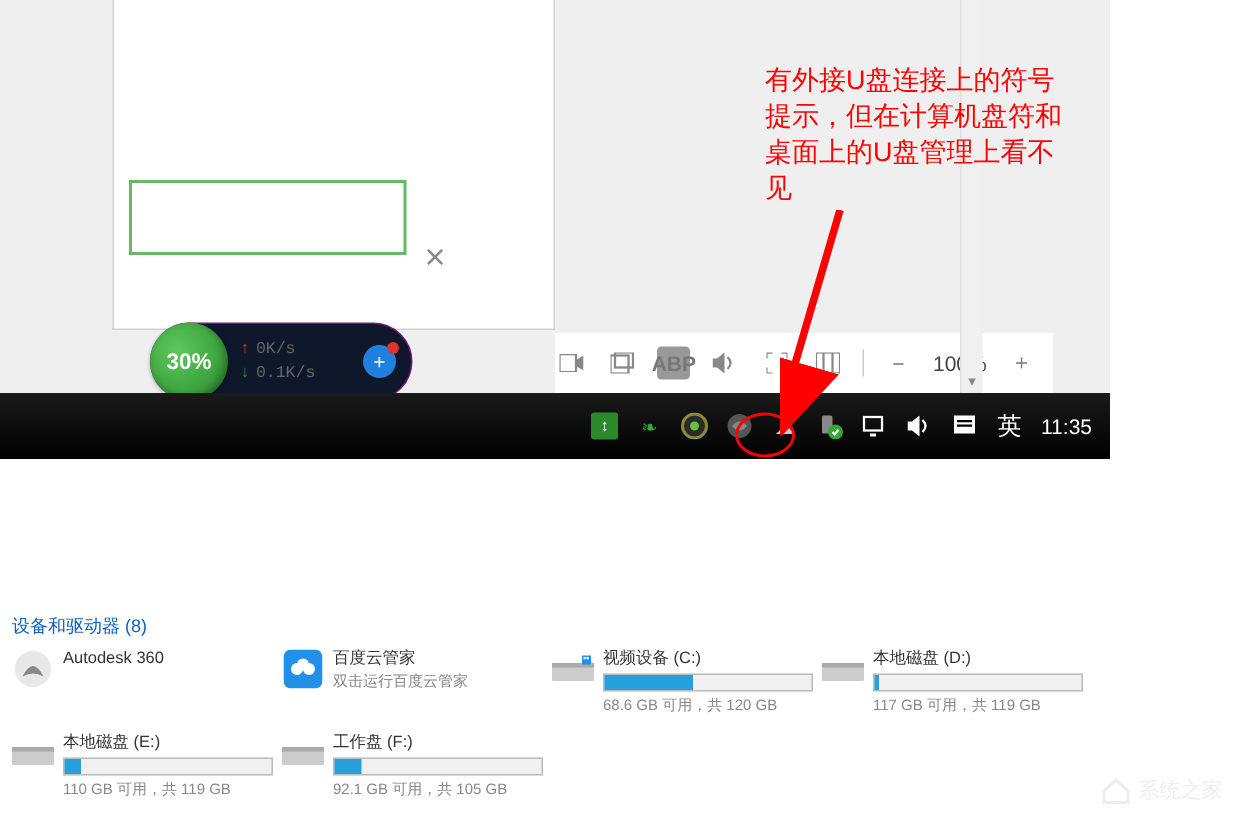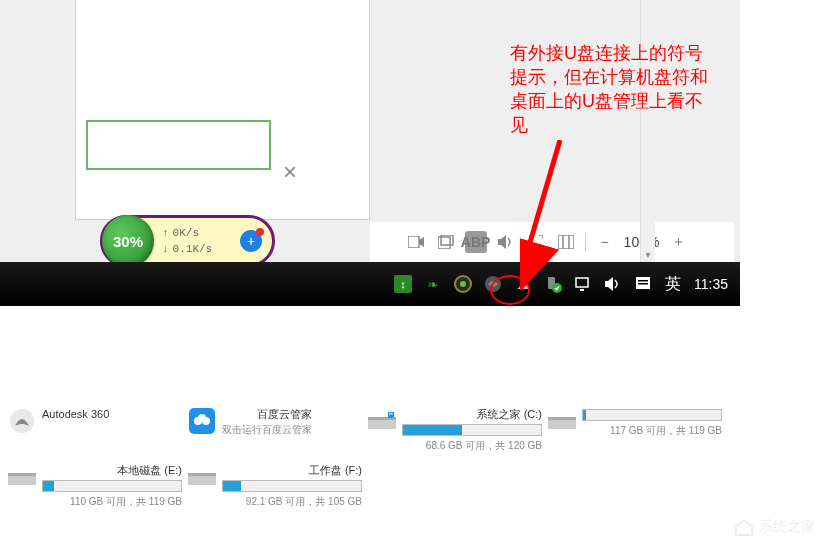--- a/index.html
+++ b/index.html
@@ -5,30 +5,30 @@
 * { margin: 0; padding: 0; box-sizing: border-box; }
 body { width: 825px; height: 545px; font-family: "Microsoft YaHei", sans-serif; background: #fff; position: relative; overflow: hidden; }
 
 
 .top-area { position: absolute; left: 0; top: 0; width: 740px; height: 265px; background: #efefef; }
 .green-window { position: absolute; left: 75px; top: 0; width: 295px; height: 220px; background: #fff; border: 1px solid #d0d0d0; border-top: none; }
 .green-inner { position: absolute; left: 10px; top: 120px; width: 185px; height: 50px; border: 2px solid #66b866; background: #fff; }
 .close-x { position: absolute; left: 207px; top: 158px; font-size: 24px; color: #8a8a8a; font-weight: 300; cursor: pointer; }
 
 
-.speed-widget { position: absolute; left: 100px; top: 215px; width: 175px; height: 52px; background: #fef9c3; border: 3px solid #701a75; border-radius: 26px; display: flex; align-items: center; }
+.speed-widget { position: absolute; left: 100px; top: 215px; width: 175px; height: 52px; background: #0f172a; border: 1px solid #701a75; border-radius: 26px; display: flex; align-items: center; }
 .speed-circle { width: 52px; height: 52px; border-radius: 50%; background: radial-gradient(circle at 35% 35%, #5cc85c, #2a8a2a); box-shadow: inset -2px -2px 6px rgba(0,0,0,0.3), 0 1px 3px rgba(0,0,0,0.3); color: #fff; display: flex; align-items: center; justify-content: center; font-size: 15px; font-weight: bold; margin-left: -1px; }
 .speed-stats { margin-left: 8px; font-size: 11px; line-height: 16px; color: #666; font-family: Liberation Mono, monospace; }
 .arrow-up { color: #e03030; margin-right: 4px; }
 .arrow-down { color: #20a020; margin-right: 4px; }
 .plus-badge { margin-left: auto; margin-right: 10px; width: 22px; height: 22px; border-radius: 50%; background: #2080e0; color: #fff; display: flex; align-items: center; justify-content: center; font-size: 14px; position: relative; }
 .plus-badge::after { content: ""; position: absolute; top: -2px; right: -2px; width: 8px; height: 8px; border-radius: 50%; background: #e03030; }
 
 
-.toolbar { position: absolute; left: 370px; top: 222px; width: 364px; height: 40px; background: #fff; display: flex; align-items: center; justify-content: center; gap: 8px; padding-right: 10px; color: #666; }
+.toolbar { position: absolute; left: 370px; top: 222px; width: 332px; height: 40px; background: #fff; display: flex; align-items: center; justify-content: space-between; gap: 8px; padding-right: 10px; color: #666; }
 .toolbar .ico { width: 22px; height: 22px; display: flex; align-items: center; justify-content: center; font-size: 14px; color: #777; }
 .toolbar .sep { width: 1px; height: 18px; background: #ccc; }
 .zoom { font-size: 14px; color: #444; }
 .abp { background: #999; color: #fff; border-radius: 3px; padding: 1px 3px; font-size: 10px; font-weight: bold; }
 
 
 .scrollbar { position: absolute; right: 85px; top: 0; width: 15px; height: 262px; background: #f0f0f0; border-left: 1px solid #ddd; }
 .scroll-btn { position: absolute; bottom: 0; width: 100%; height: 16px; display: flex; align-items: center; justify-content: center; color: #888; font-size: 10px; }
 
 
@@ -44,21 +44,21 @@
 .annotation { position: absolute; left: 510px; top: 41px; width: 200px; color: #ff0000; font-size: 18px; line-height: 24px; }
 .arrow-svg { position: absolute; left: 520px; top: 140px; pointer-events: none; }
 .red-circle { position: absolute; left: 490px; top: 275px; width: 40px; height: 30px; border: 2px solid #ff0000; border-radius: 50%; pointer-events: none; }
 .red-line { position: absolute; left: 490px; top: 300px; width: 1px; height: 200px; pointer-events: none; }
 .red-ellipse { position: absolute; left: 420px; top: 475px; width: 140px; height: 55px; border: 1px solid #ff0000; border-radius: 50%; pointer-events: none; }
 
 
 .explorer { position: absolute; left: 0; top: 405px; width: 825px; height: 140px; background: #fff; }
 .exp-header { color: #1060c0; font-size: 12px; padding: 4px 8px; }
 .devices { display: flex; flex-wrap: wrap; gap: 0; padding: 2px 8px; }
-.device { width: 180px; display: flex; align-items: flex-start; gap: 6px; margin-bottom: 10px; text-align: right; }
+.device { width: 180px; display: flex; align-items: flex-start; gap: 6px; margin-bottom: 10px; }
 .device-icon { width: 28px; height: 28px; flex-shrink: 0; display: flex; align-items: center; justify-content: center; }
 .device-info { font-size: 11px; line-height: 15px; color: #333; }
 .device-sub { color: #888; font-size: 10px; }
 .disk-bar { width: 140px; height: 12px; border: 1px solid #bbb; background: #f0f0f0; margin: 2px 0; position: relative; }
 .disk-fill { height: 100%; background: #26a0da; }
 .watermark { position: absolute; right: 10px; bottom: 8px; color: #ddd; font-size: 14px; display: flex; align-items: center; gap: 4px; opacity: 0.5; }
 </style>
 </head>
 <body>
 
@@ -177,20 +177,21 @@
     </defs>
   <line x1="40" y1="0" x2="2" y2="130" stroke="#ff0000" stroke-width="5" marker-end="url(#ah)"></line>
 </svg>
 <div class="red-circle"></div>
 <svg class="red-line" width="80" height="210">
   <line x1="25" y1="0" x2="0" y2="195" stroke="#ff0000" stroke-width="1"></line>
 </svg>
 <div class="red-ellipse"></div>
 
 <div class="explorer">
+  <div class="exp-header">设备和驱动器 (8)</div>
   <div class="devices">
 
     <div class="device">
       <div class="device-icon">
           <svg width="26" height="26" viewBox="0 0 26 26">
             <circle cx="13" cy="13" r="12" fill="#e8e8e8"></circle>
             <path d="M6 18 Q13 4 20 18 Q13 14 6 18" fill="#888"></path>
           </svg>
         </div>
       <div class="device-info">
@@ -218,36 +219,37 @@
       <div class="device-icon">
           <svg width="28" height="20" viewBox="0 0 28 20">
             <rect x="0" y="6" width="28" height="12" rx="1" fill="#ccc"></rect>
             <rect x="0" y="6" width="28" height="3" fill="#aaa"></rect>
             <rect x="20" y="1" width="6" height="6" fill="#2090e8"></rect>
             <rect x="21" y="2" width="1.5" height="1.5" fill="#fff"></rect>
             <rect x="23" y="2" width="1.5" height="1.5" fill="#fff"></rect>
           </svg>
         </div>
       <div class="device-info">
-        <div>系统之家 (C:)</div>
+        <div>视频设备 (C:)</div>
         <div class="disk-bar">
             <div class="disk-fill" style="width:43%"></div>
           </div>
         <div class="device-sub">68.6 GB 可用，共 120 GB</div>
       </div>
     </div>
 
     <div class="device">
       <div class="device-icon">
           <svg width="28" height="20" viewBox="0 0 28 20">
             <rect x="0" y="6" width="28" height="12" rx="1" fill="#ccc"></rect>
             <rect x="0" y="6" width="28" height="3" fill="#aaa"></rect>
           </svg>
         </div>
       <div class="device-info">
+        <div>本地磁盘 (D:)</div>
         <div class="disk-bar">
             <div class="disk-fill" style="width:2%"></div>
           </div>
         <div class="device-sub">117 GB 可用，共 119 GB</div>
       </div>
     </div>
 
     <div class="device">
       <div class="device-icon">
           <svg width="28" height="20" viewBox="0 0 28 20">

